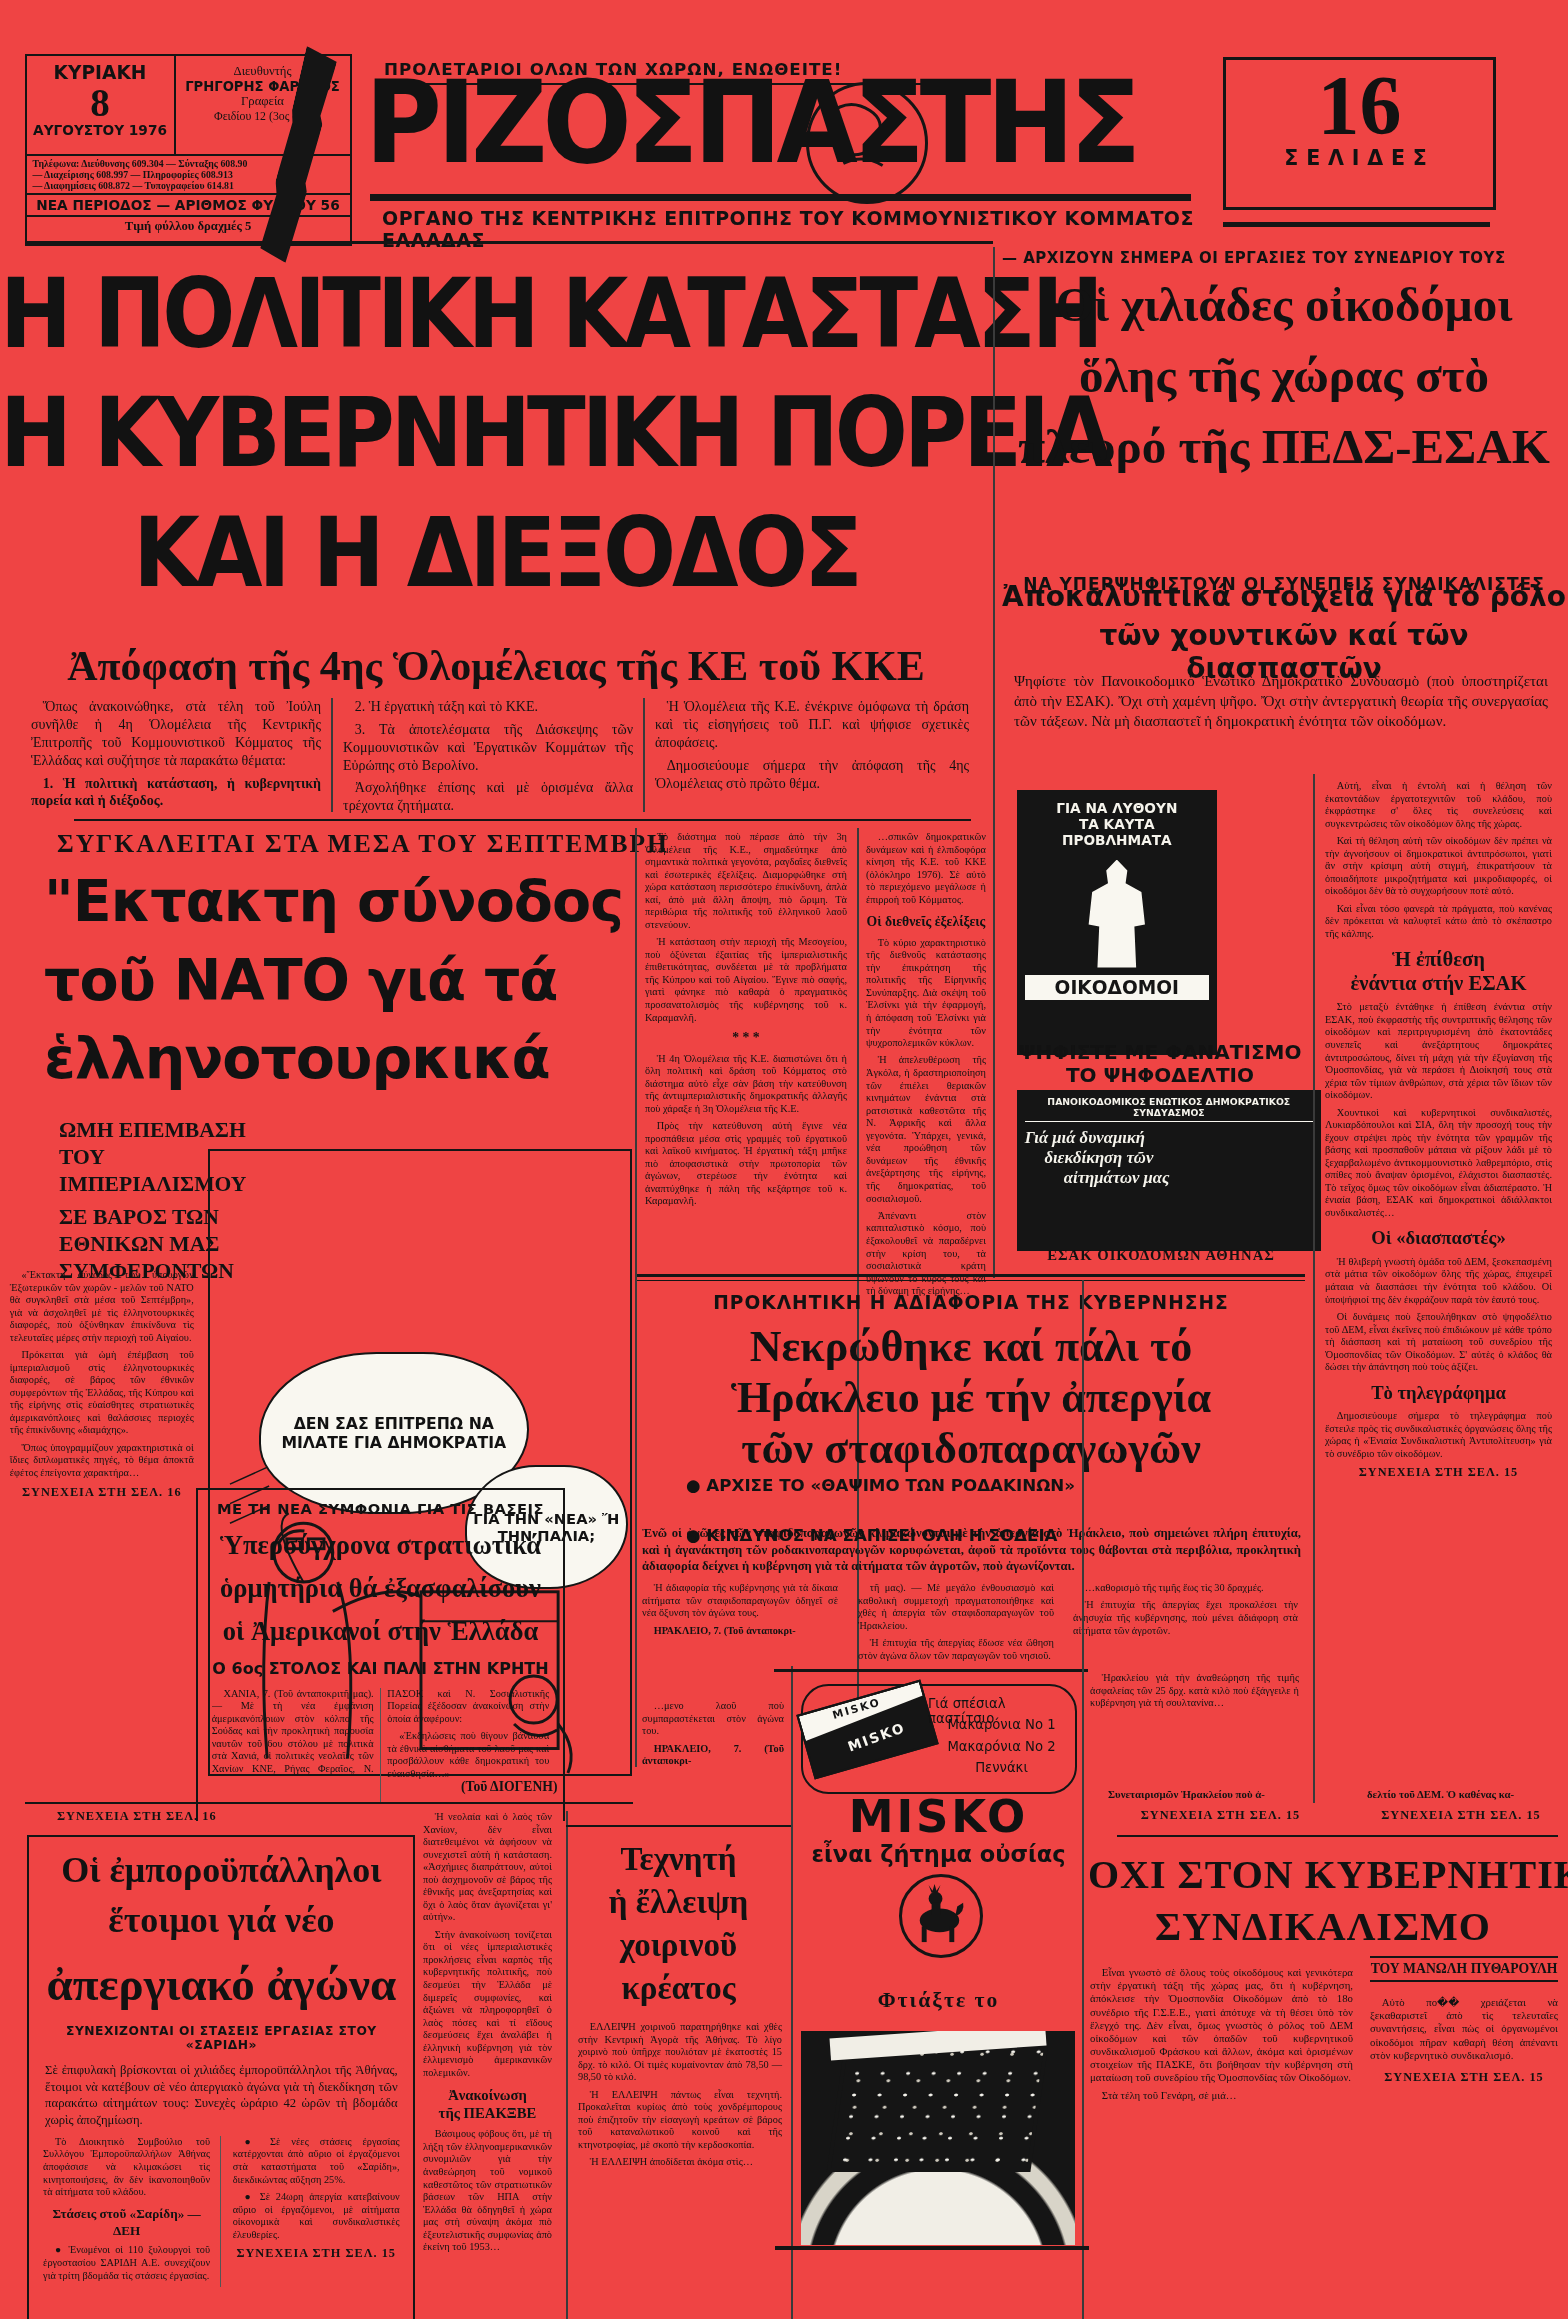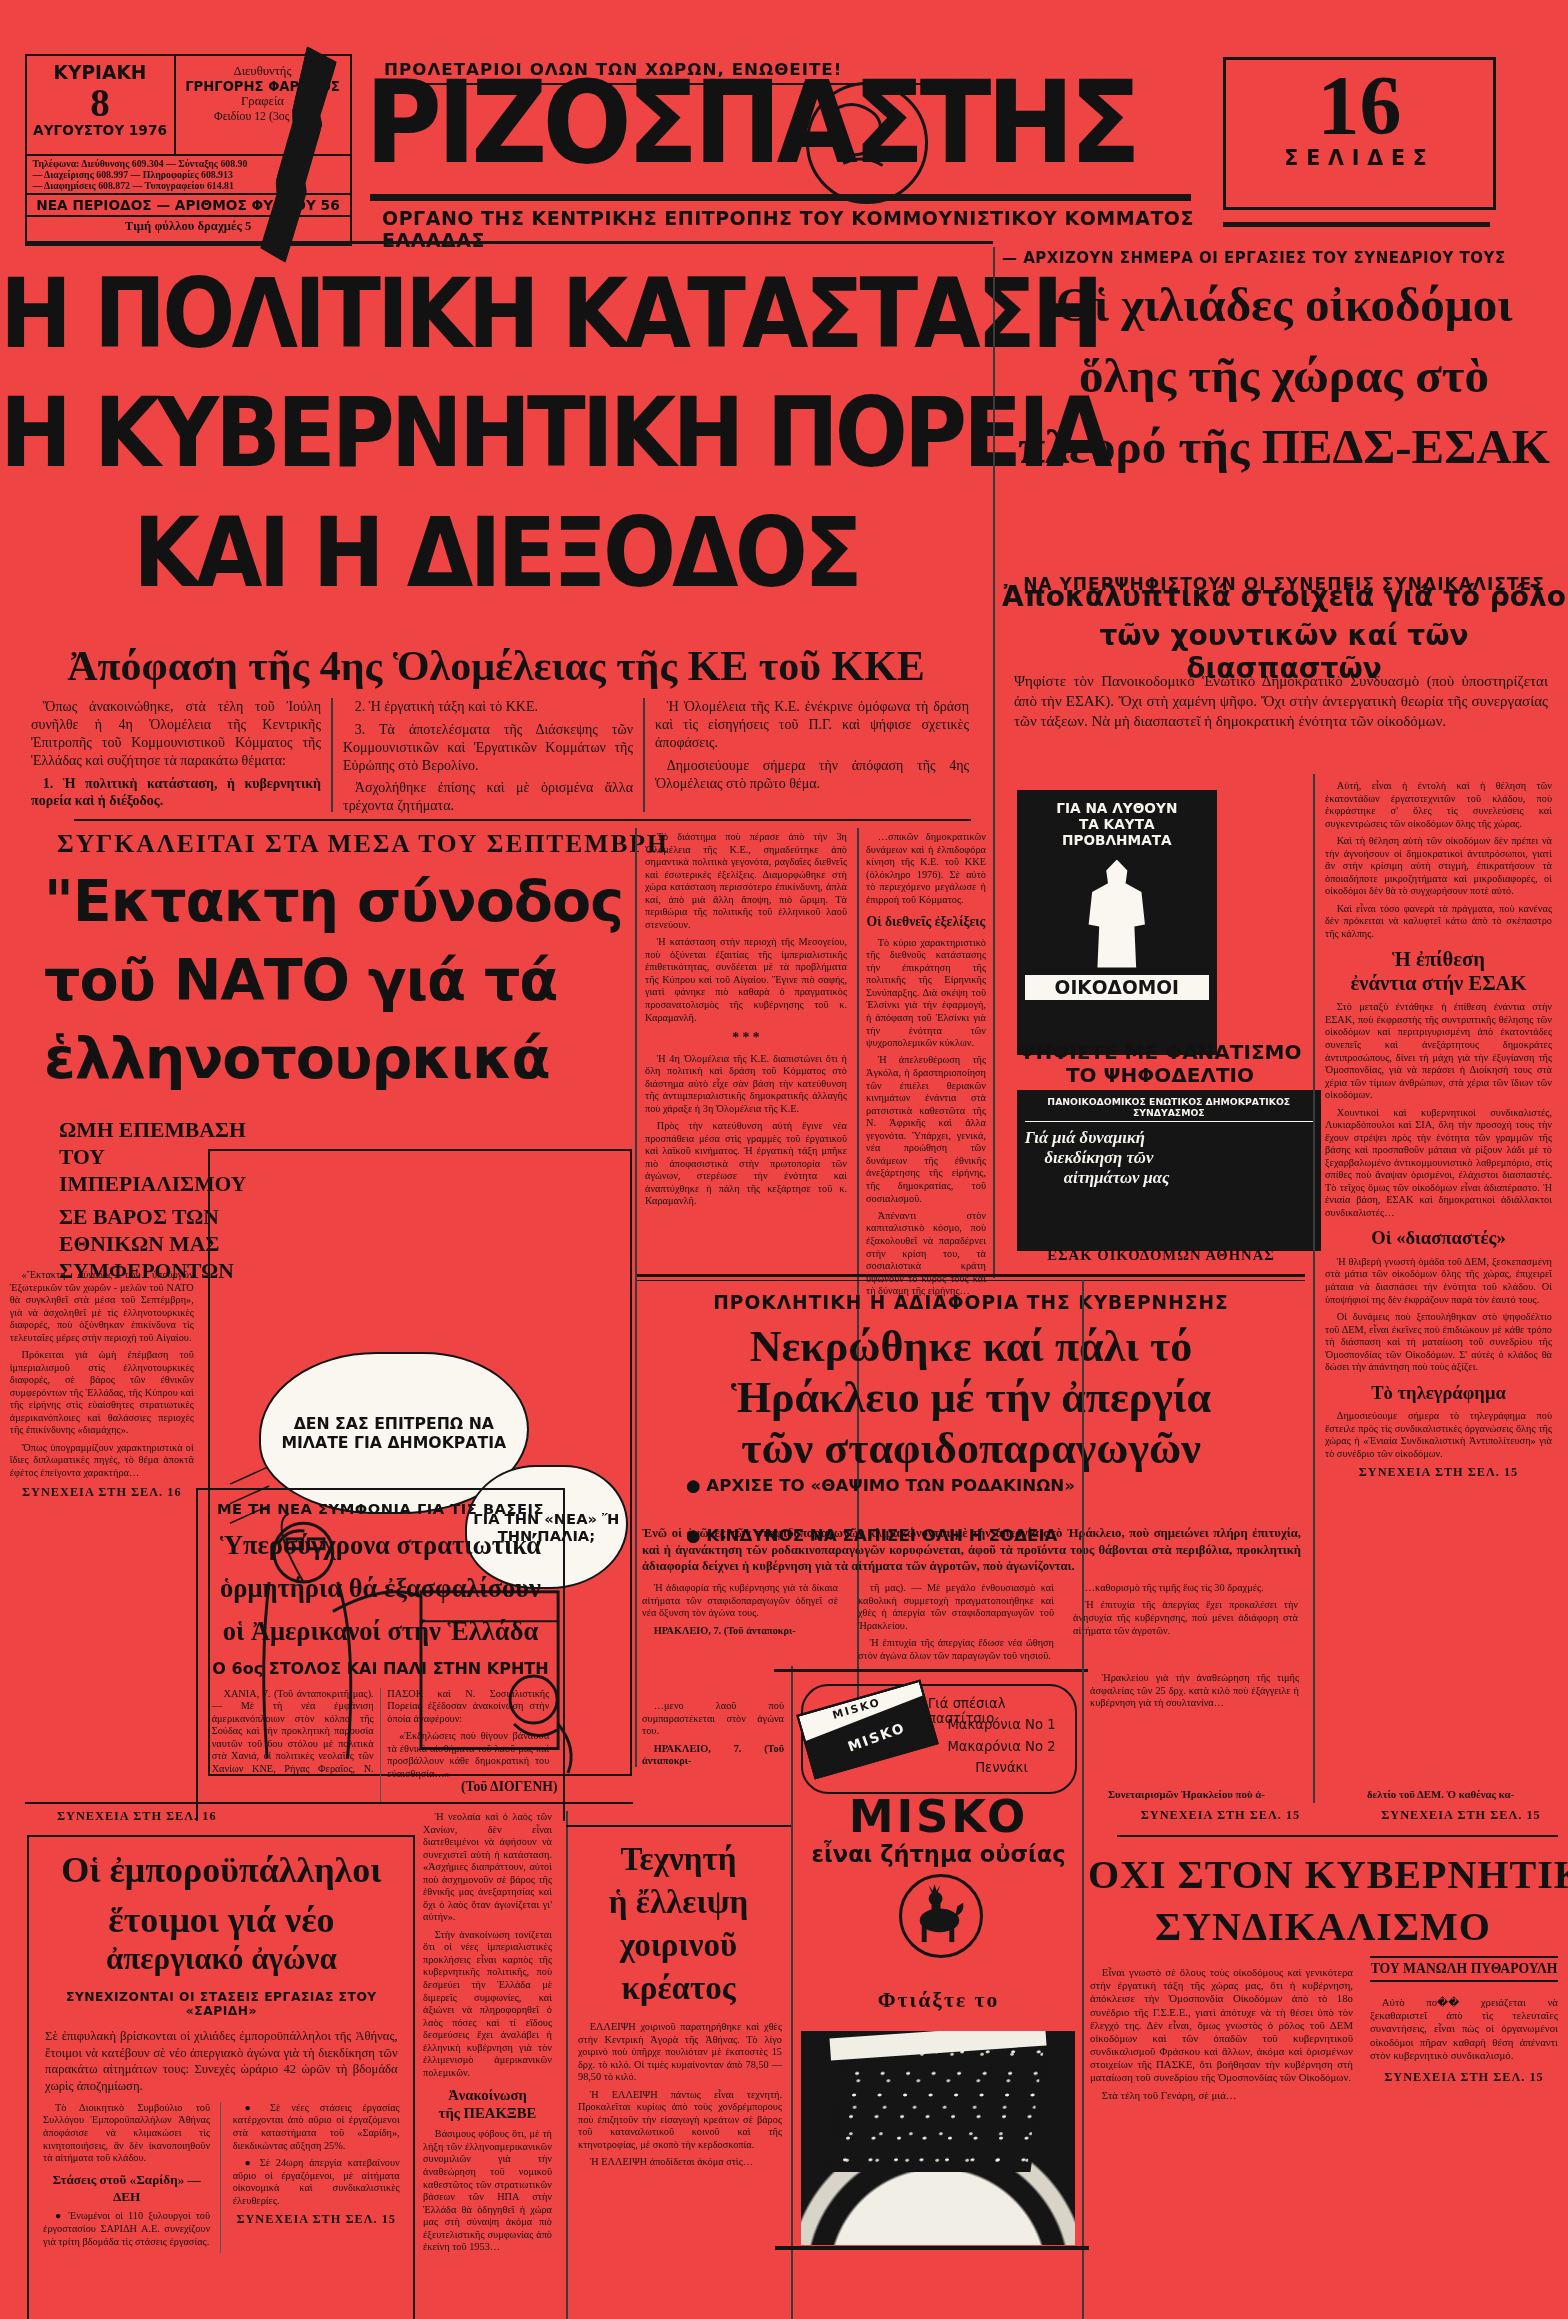--- a/index.html
+++ b/index.html
@@ -286,21 +286,21 @@
     </div>
     <p>Βάσιμους φόβους ὅτι, μὲ τὴ λήξη τῶν ἑλληνοαμερικανικῶν συνομιλιῶν γιὰ τὴν ἀναθεώρηση τοῦ νομικοῦ καθεστῶτος τῶν στρατιωτικῶν βάσεων τῶν ΗΠΑ στὴν Ἑλλάδα θὰ ὁδηγηθεῖ ἡ χώρα μας στὴ σύναψη ἀκόμα πιὸ ἐξευτελιστικῆς συμφωνίας ἀπὸ ἐκείνη τοῦ 1953…</p>
   </div>
 
   <div class="abs rule" style="left:24.5px;top:1802px;width:608px;height:2px;"></div>
   <div class="abs tag" style="left:57px;top:1809px;">ΣΥΝΕΧΕΙΑ ΣΤΗ ΣΕΛ. 16</div>
 
   <div class="abs" style="left:27.4px;top:1835px;width:384px;height:484px;border:2.9px solid #151515;border-bottom:none;">
     <div class="ctr slabline" style="font-size:36px;margin-top:11.8px;">Οἱ ἐμποροϋπάλληλοι</div>
     <div class="ctr slabline" style="font-size:36px;margin-top:7.8px;">ἕτοιμοι γιά νέο</div>
-    <div class="ctr slabline" style="font-size:31px;margin-top:0;">ἀπεργιακό ἀγώνα</div>
+    <div class="ctr slabline" style="font-size:47px;margin-top:16px;">ἀπεργιακό ἀγώνα</div>
     <div class="ctr b san" style="font-size:12.3px;margin-top:13.7px;letter-spacing:0.5px;">ΣΥΝΕΧΙΖΟΝΤΑΙ ΟΙ ΣΤΑΣΕΙΣ ΕΡΓΑΣΙΑΣ ΣΤΟΥ «ΣΑΡΙΔΗ»</div>
     <div class="just ser" style="margin:9.8px 15.7px 0 15.7px;font-size:12.7px;line-height:1.3;">Σὲ ἐπιφυλακὴ βρίσκονται οἱ χιλιάδες ἐμποροϋπάλληλοι τῆς Ἀθήνας, ἕτοιμοι νὰ κατέβουν σὲ νέο ἀπεργιακὸ ἀγώνα γιὰ τὴ διεκδίκηση τῶν παρακάτω αἰτημάτων τους: Συνεχὲς ὡράριο 42 ὡρῶν τὴ βδομάδα χωρὶς ἀποζημίωση.</div>
     <div style="display:flex;margin:7.8px 13.7px 0 13.7px;gap:11.8px;">
       <div class="sm just ser" style="width:50%;border-right:1px solid #555;padding-right:9.8px;">
         <p>Τὸ Διοικητικὸ Συμβούλιο τοῦ Συλλόγου Ἐμποροϋπαλλήλων Ἀθήνας ἀποφάσισε νὰ κλιμακώσει τὶς κινητοποιήσεις, ἂν δὲν ἱκανοποιηθοῦν τὰ αἰτήματα τοῦ κλάδου.</p>
         <div class="subhead-col ser" style="font-size:13.2px;">Στάσεις στοῦ «Σαρίδη» — ΔΕΗ</div>
         <p>● Ἑνωμένοι οἱ 110 ξυλουργοὶ τοῦ ἐργοστασίου ΣΑΡΙΔΗ Α.Ε. συνεχίζουν γιὰ τρίτη βδομάδα τὶς στάσεις ἐργασίας.</p>
       </div>
       <div class="sm just ser" style="width:50%;">
         <p>● Σὲ νέες στάσεις ἐργασίας κατέρχονται ἀπὸ αὔριο οἱ ἐργαζόμενοι στὰ καταστήματα τοῦ «Σαρίδη», διεκδικώντας αὔξηση 25%.</p>

